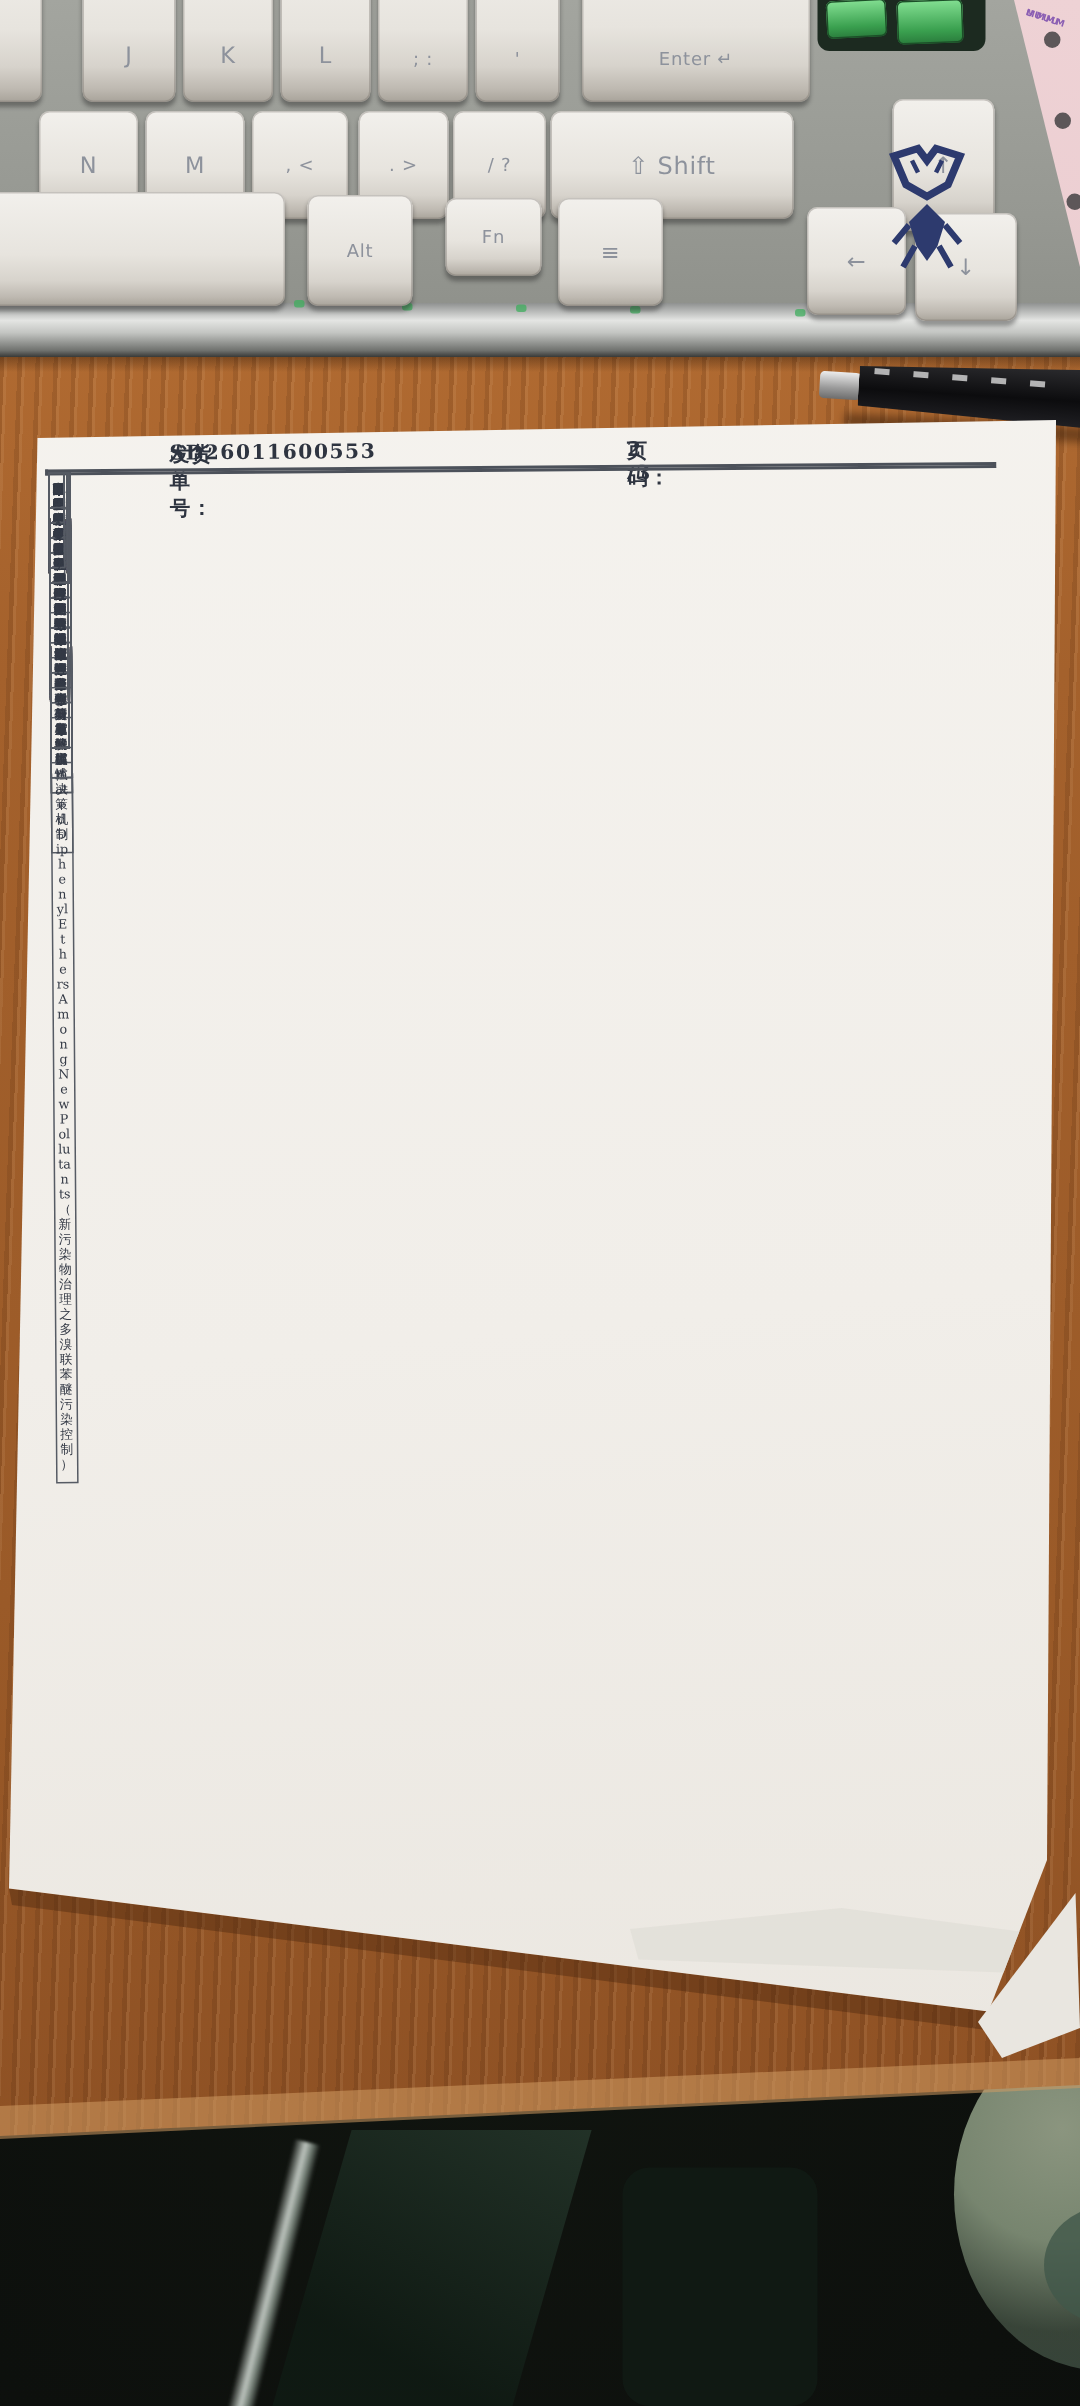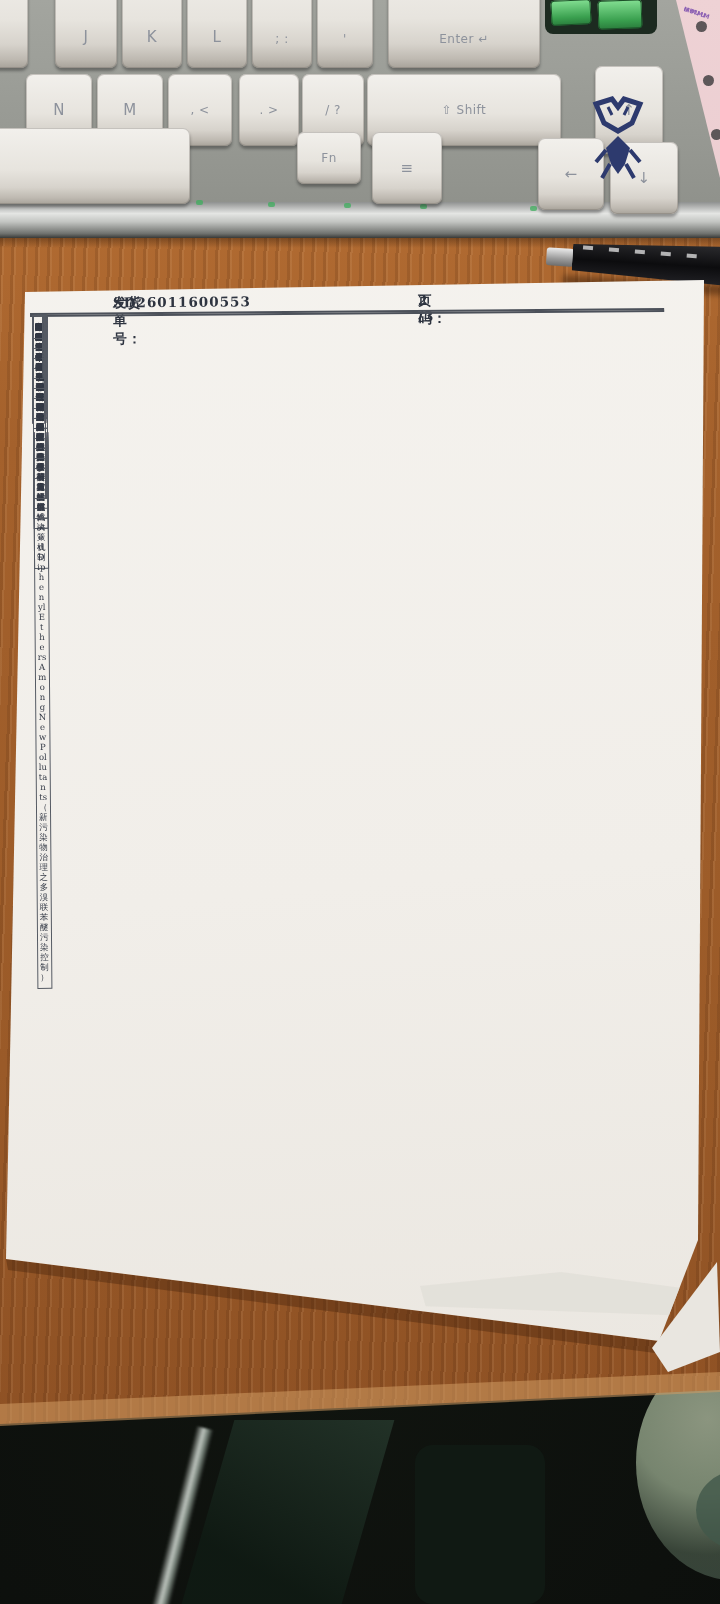--- a/index.html
+++ b/index.html
@@ -134,28 +134,31 @@
         </div>
         <div class="key row1" style="left: 168px; top: 74px; width: 64px; height: 72px; font-size: 12px;">
           <span>, &lt;</span>
         </div>
         <div class="key row1" style="left: 239px; top: 74px; width: 60px; height: 72px; font-size: 12px;">
           <span>. &gt;</span>
         </div>
         <div class="key row1" style="left: 302px; top: 74px; width: 62px; height: 72px; font-size: 12px;">
           <span>/ ?</span>
         </div>
-        <div class="key row1" style="left: 367px; top: 74px; width: 194px; height: 72px; font-size: 12px;">
+        <div class="key row1" style="left: 367px; top: 74px; width: 162px; height: 72px; font-size: 16px;">
           <span>⇧ Shift</span>
         </div>
         <div class="key row1" style="left: 595px; top: 66px; width: 68px; height: 88px;">
           <span>↑</span>
         </div>
         <div class="key row2" style="left: -28px; top: 128px; width: 218px; height: 76px;">
           <span></span>
+        </div>
+        <div class="key row2" style="left: 205px; top: 130px; width: 70px; height: 74px; font-size: 12px;">
+          <span>Alt</span>
         </div>
         <div class="key row2" style="left: 297px; top: 132px; width: 64px; height: 52px; font-size: 12px;">
           <span>Fn</span>
         </div>
         <div class="key row2" style="left: 372px; top: 132px; width: 70px; height: 72px;">
           <span>≡</span>
         </div>
         <div class="key row2" style="left: 538px; top: 138px; width: 66px; height: 72px;">
           <span>←</span>
         </div>

